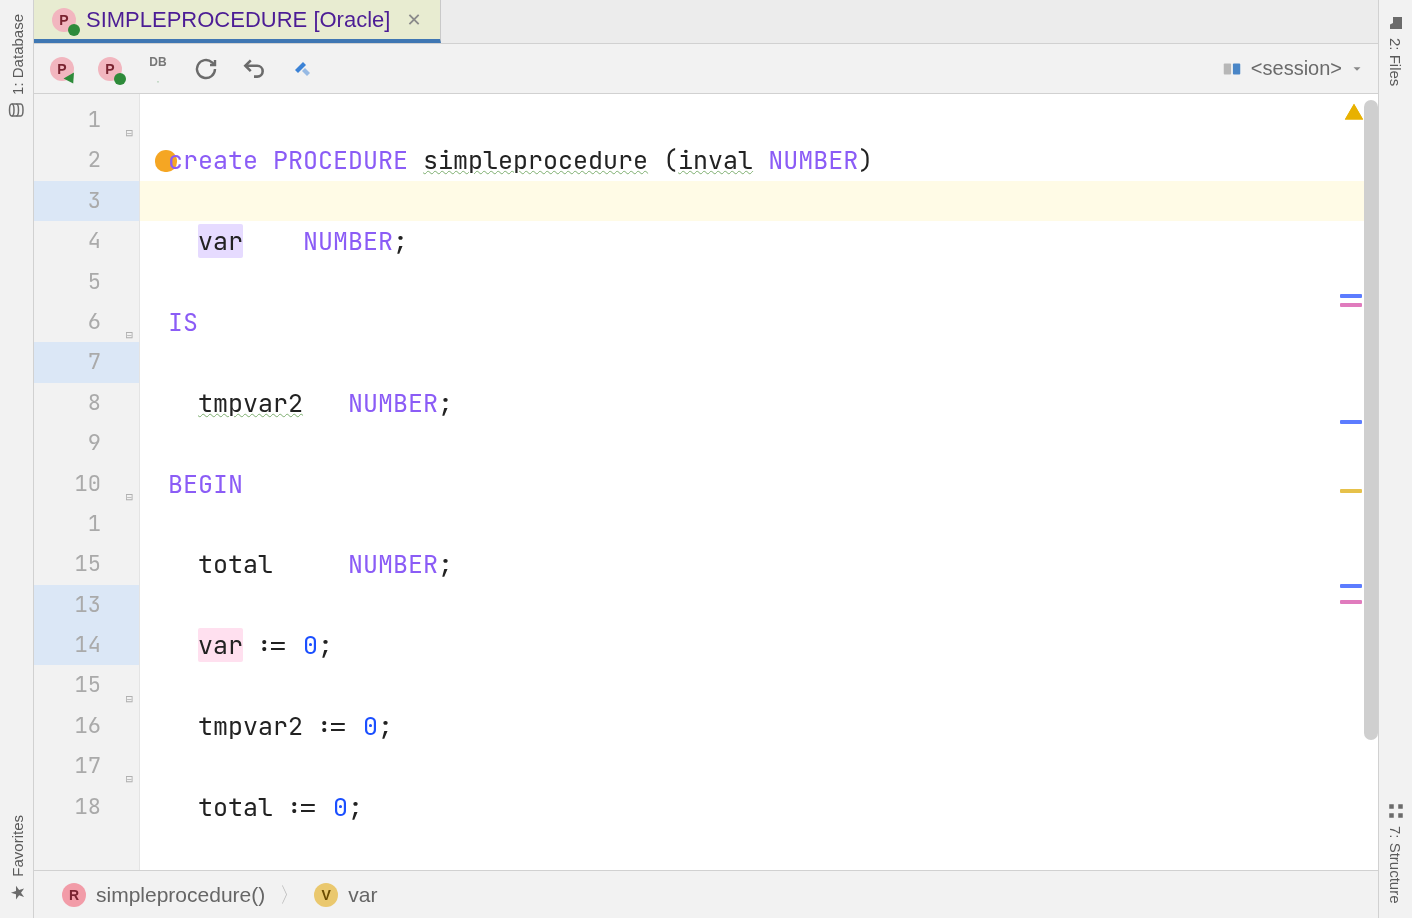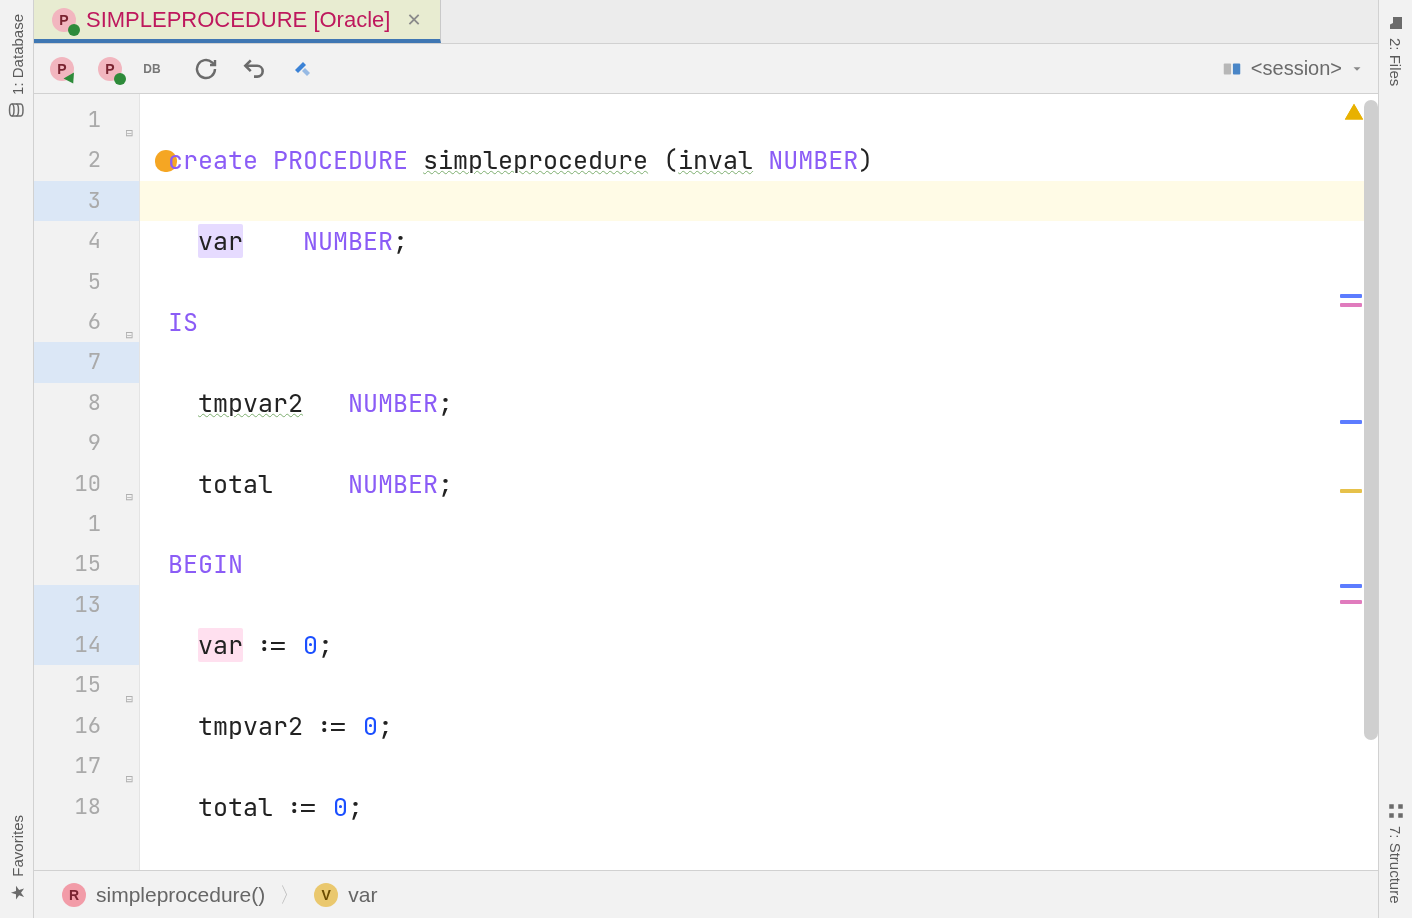--- a/index.html
+++ b/index.html
@@ -23,21 +23,21 @@
   
   .center { flex: 1; display: flex; flex-direction: column; }
 
   
   .tabbar { height: 44px; background: #ececec; border-bottom: 1px solid #d1d1d1; display: flex; align-items: stretch; }
   .filetab {
     display: flex; align-items: center; gap: 10px; padding: 0 18px;
     background: #e8ecd1; border-right: 1px solid #c9c9c9;
     border-bottom: 4px solid #3f77b3; cursor: pointer; position: relative;
   }
-  .filetab .title { color: #be185d; font-size: 22px; }
+  .filetab .title { color: #4c1d95; font-size: 22px; }
   .filetab .close { color: #8a8a8a; font-size: 18px; cursor: pointer; margin-left: 6px; }
 
   
   .toolbar { height: 50px; background: #f2f2f2; border-bottom: 1px solid #d1d1d1;
     display: flex; align-items: center; padding: 0 14px; gap: 20px; }
   .toolbar .tbtn { cursor: pointer; display: flex; align-items: center; justify-content: center; width: 28px; height: 28px; }
   .toolbar .session { margin-left: auto; display: flex; align-items: center; gap: 8px;
     color: #6b6b6b; font-size: 20px; cursor: pointer; }
 
   
@@ -122,21 +122,21 @@
       </div>
     </div>
 
     <div class="toolbar">
       <span class="tbtn">
         <span class="badge badge-p">P<span class="gr"></span></span>
       </span>
       <span class="tbtn">
         <span class="badge badge-p">P<span class="bug"></span></span>
       </span>
-      <span class="tbtn" style="flex-direction:row;gap:12px;">
+      <span class="tbtn" style="flex-direction:column;gap:12px;">
         <span style="font-size:12px;color:#777;font-weight:700;">DB</span>
         <svg width="16" height="12" viewBox="0 0 24 24" fill="#2e8b3a">
             <path d="M12 3l7 8h-4v8h-6v-8H5z"></path>
           </svg>
       </span>
       <span class="tbtn">
         <svg width="24" height="24" viewBox="0 0 24 24" fill="none" stroke="#6b6b6b" stroke-width="2.4">
             <path d="M21 12a9 9 0 11-3-6.7L21 8"></path>
             <path d="M21 3v5h-5"></path>
           </svg>
@@ -203,22 +203,22 @@
           <div class="mark m-yellow" style="top:395px;"></div>
           <div class="mark m-blue" style="top:490px;"></div>
           <div class="mark m-pink" style="top:506px;"></div>
         </div>
 
         <div class="code">
 <div class="ln"><span class="kw">create</span> <span class="kw">PROCEDURE</span> <span class="ital wavy">simpleprocedure</span><span> (</span><span class="wavy">inval</span> <span class="kw">NUMBER</span><span>)</span></div>
 <div class="ln">  <span class="selv">var</span>    <span class="kw">NUMBER</span><span>;</span></div>
 <div class="ln"><span class="kw">IS</span></div>
 <div class="ln">  <span class="wavy">tmpvar2</span>   <span class="kw">NUMBER</span><span>;</span></div>
+<div class="ln"><span class="kw">BEGIN</span></div>
 <div class="ln">  <span>total</span>     <span class="kw">NUMBER</span><span>;</span></div>
-<div class="ln"><span class="kw">BEGIN</span></div>
 <div class="ln">  <span class="wvar">var</span><span> := </span><span class="nm">0</span><span>;</span></div>
 <div class="ln">  <span>tmpvar2 := </span><span class="nm">0</span><span>;</span></div>
 <div class="ln">  <span>total := </span><span class="nm">0</span><span>;</span></div>
 <div class="ln">     </div>
 
 
 
 
 
 

